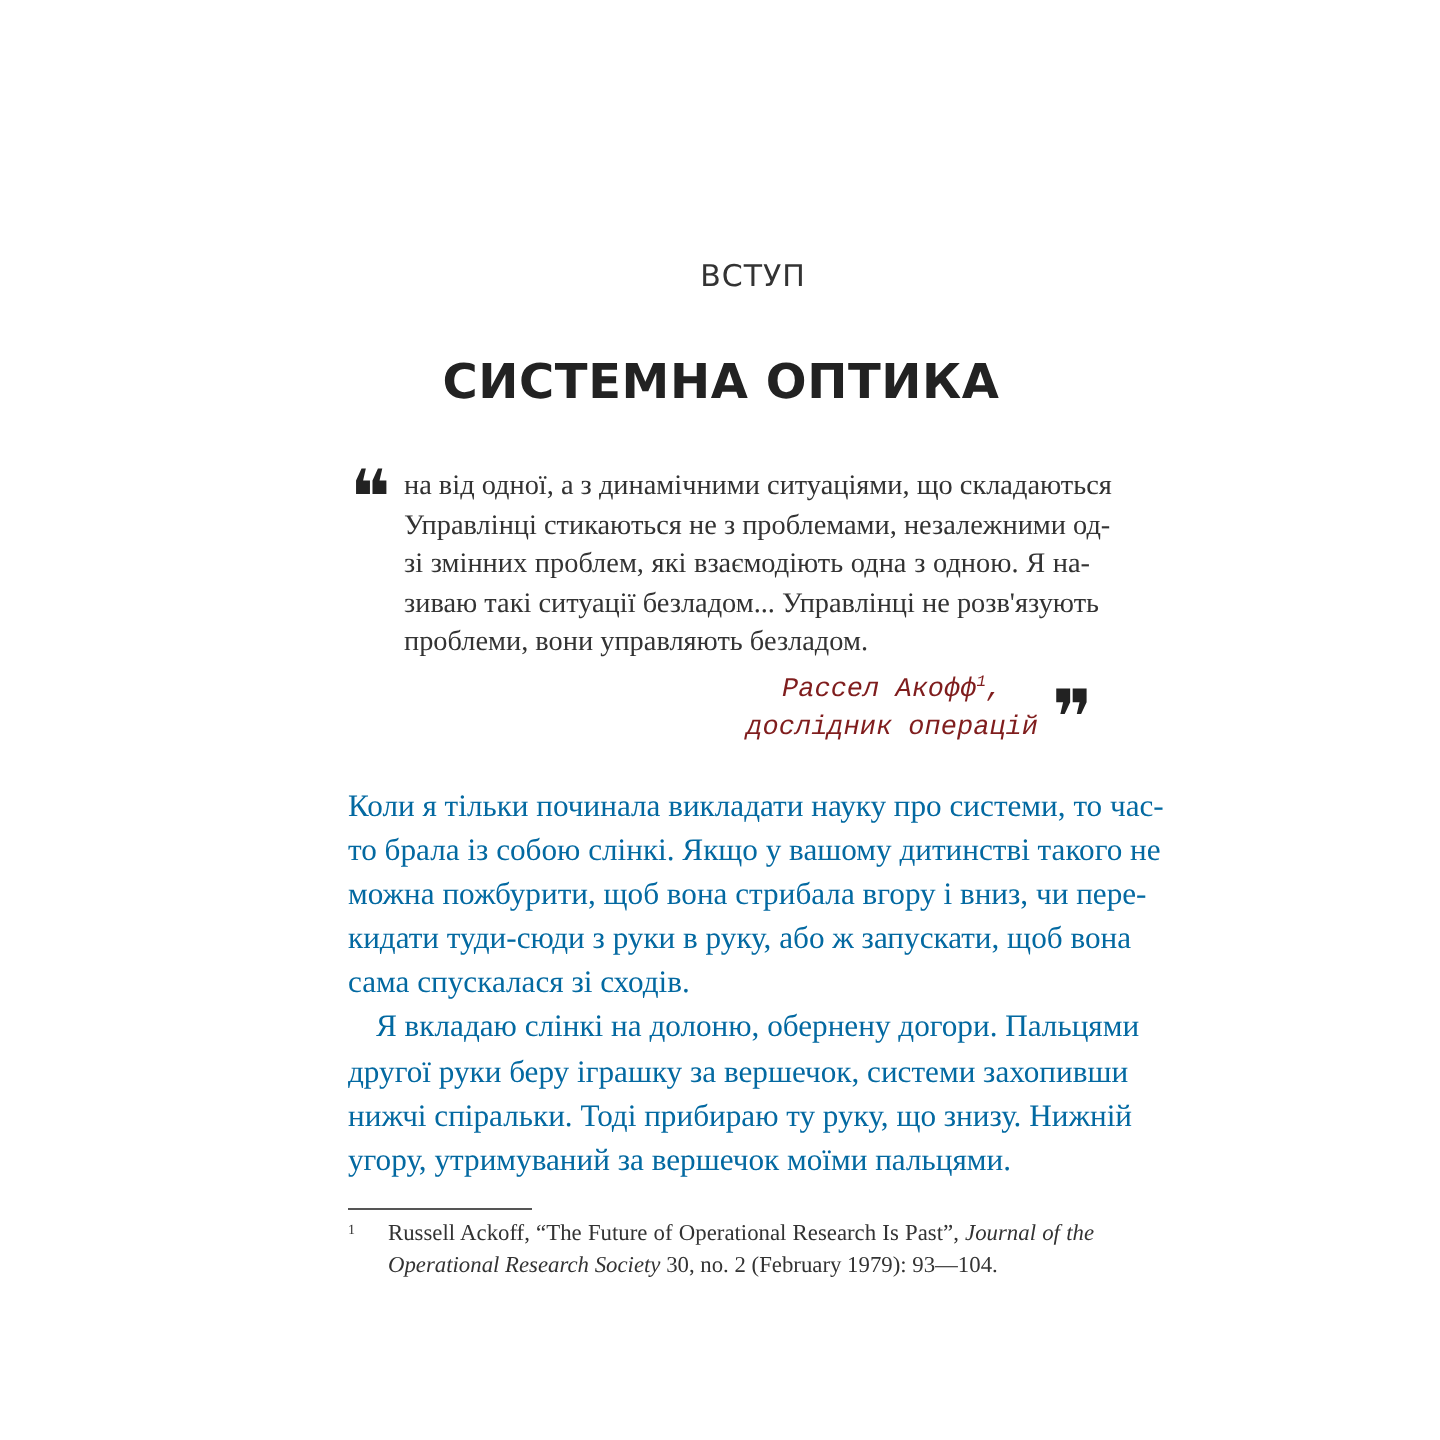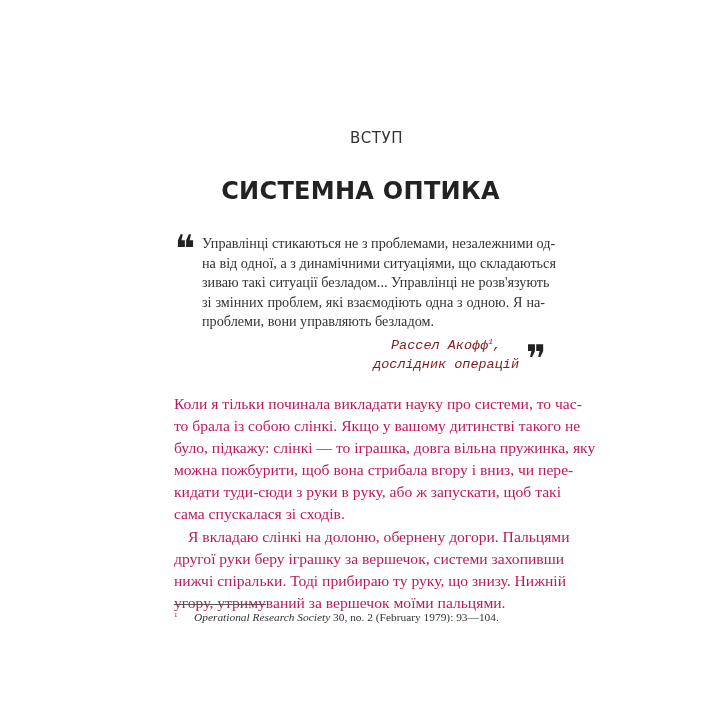--- a/index.html
+++ b/index.html
@@ -107,21 +107,21 @@
       transform: scaleX(0.9);
     }
     .body-text {
       position: absolute;
       left: 0;
       top: 393px;
       width: 373px;
       font-family: "Liberation Serif", serif;
       font-size: 15.6px;
       line-height: 22.1px;
-      color: #be185d;
+      color: #0369a1;
     }
     .body-text .line {
       display: block;
       text-align: justify;
       text-align-last: justify;
       white-space: nowrap;
     }
     .body-text .line.last {
       text-align-last: left;
     }
@@ -174,54 +174,54 @@
 
 <div class="page">
 
   <div class="section-label">ВСТУП</div>
 
   <div class="chapter-title">СИСТЕМНА ОПТИКА</div>
 
   <div class="epigraph">
     <span class="quote-open">❝</span>
     <div class="quote-text">
+      <span class="line">на від одної, а з динамічними ситуаціями, що складаються</span>
       <span class="line">Управлінці стикаються не з проблемами, незалежними од-</span>
-      <span class="line">на від одної, а з динамічними ситуаціями, що складаються</span>
+      <span class="line">зі змінних проблем, які взаємодіють одна з одною. Я на-</span>
       <span class="line">зиваю такі ситуації безладом... Управлінці не розв'язують</span>
-      <span class="line">зі змінних проблем, які взаємодіють одна з одною. Я на-</span>
       <span class="line last">проблеми, вони управляють безладом.</span>
     </div>
     <div class="attribution">
       <div>
         <span>Рассел Акофф</span><sup>1</sup><span>,</span>
       </div>
       <div>дослідник операцій</div>
     </div>
     <span class="quote-close">❞</span>
   </div>
 
   <div class="body-text">
     <div>
       <span class="line">Коли я тільки починала викладати науку про системи, то час-</span>
       <span class="line">то брала із собою слінкі. Якщо у вашому дитинстві такого не</span>
-      <span class="line">було, підкажу: слінкі — то іграшка, довга вільна пружинка, яку</span>
       <span class="line">можна пожбурити, щоб вона стрибала вгору і вниз, чи пере-</span>
-      <span class="line">кидати туди-сюди з руки в руку, або ж запускати, щоб такі</span>
+      <span class="line">кидати туди-сюди з руки в руку, або ж запускати, щоб вона</span>
       <span class="line last">сама спускалася зі сходів.</span>
     </div>
     <div>
       <span class="line indent">Я вкладаю слінкі на долоню, обернену догори. Пальцями</span>
       <span class="line">другої руки беру іграшку за вершечок, системи захопивши</span>
       <span class="line">нижчі спіральки. Тоді прибираю ту руку, що знизу. Нижній</span>
       <span class="line last">угору, утримуваний за вершечок моїми пальцями.</span>
     </div>
   </div>
 
   <div class="footnote-rule"></div>
 
   <div class="footnote">
     <span class="fn-mark">1</span>
     <span class="fn-body">
+      <span class="line"><span>Russell Ackoff, “The Future of Operational Research Is Past”, </span><i>Journal of the</i></span>
       <span class="line last"><i>Operational Research Society</i><span> 30, no. 2 (February 1979): 93—104.</span></span>
     </span>
   </div>
 
 </div>
 
 </body></html>

